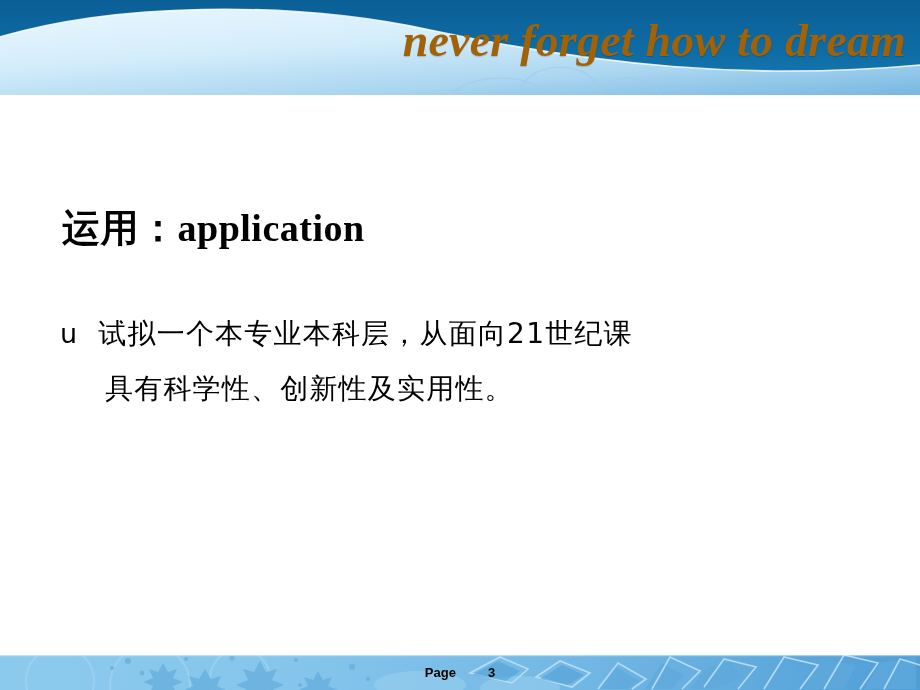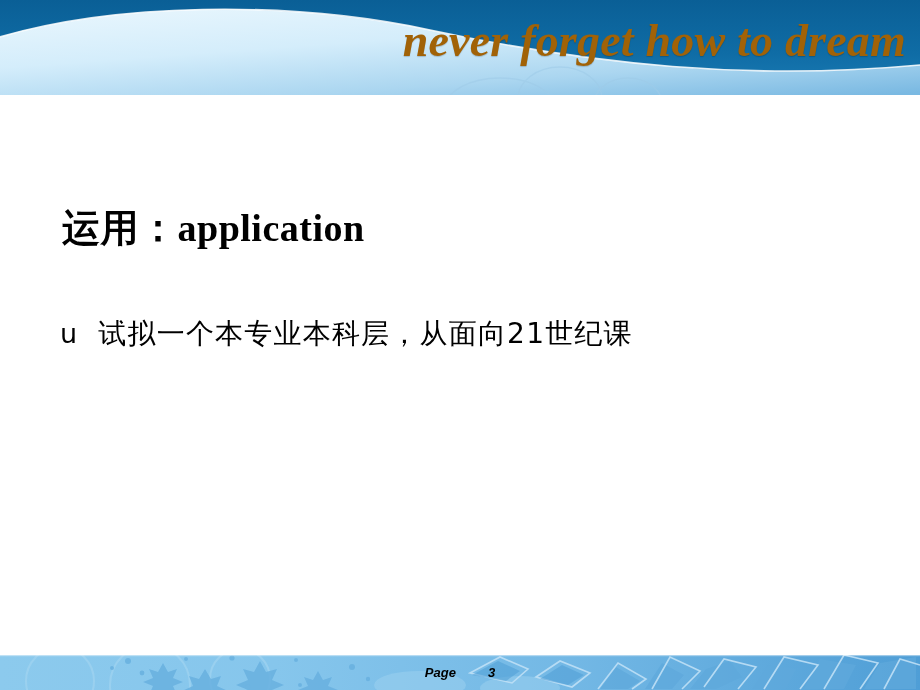--- a/index.html
+++ b/index.html
@@ -117,21 +117,20 @@
     position: absolute;
     left: 0;
     top: 0;
     width: 920px;
     height: 35px;
     display: flex;
     align-items: center;
     justify-content: center;
     gap: 32px;
     font-family: "Liberation Sans", "DejaVu Sans", sans-serif;
-    font-style: italic;
     font-weight: 700;
     font-size: 13px;
     color: #000000;
     pointer-events: none;
   }
 </style>
 </head>
 <body>
 
 <div class="slide">
@@ -195,20 +194,21 @@
 
     <div class="body-block">
 
       <div class="body-line first">
         <span class="bullet-glyph">u</span>
         <span>试拟一个本专业本科层，从面向21世纪课</span>
       </div>
 
 
 
+      <div class="body-line indent">具有科学性、创新性及实用性。</div>
 
     </div>
   </div>
 
   <div class="footer">
     <svg class="footer-svg" width="920" height="35" viewBox="0 0 920 35">
       <defs>
         <linearGradient id="ftBand" x1="0" y1="0" x2="1" y2="0">
           <stop offset="0%" stop-color="#8ccaed"></stop>
           <stop offset="30%" stop-color="#86c6ec"></stop>

